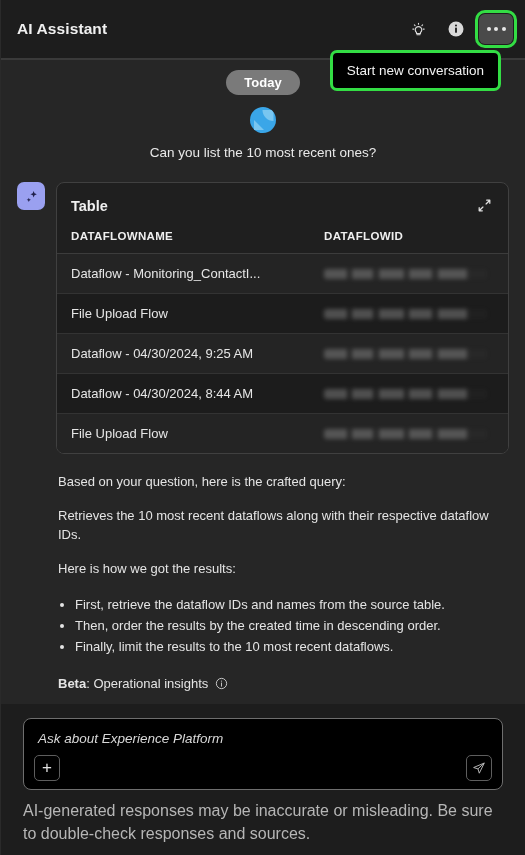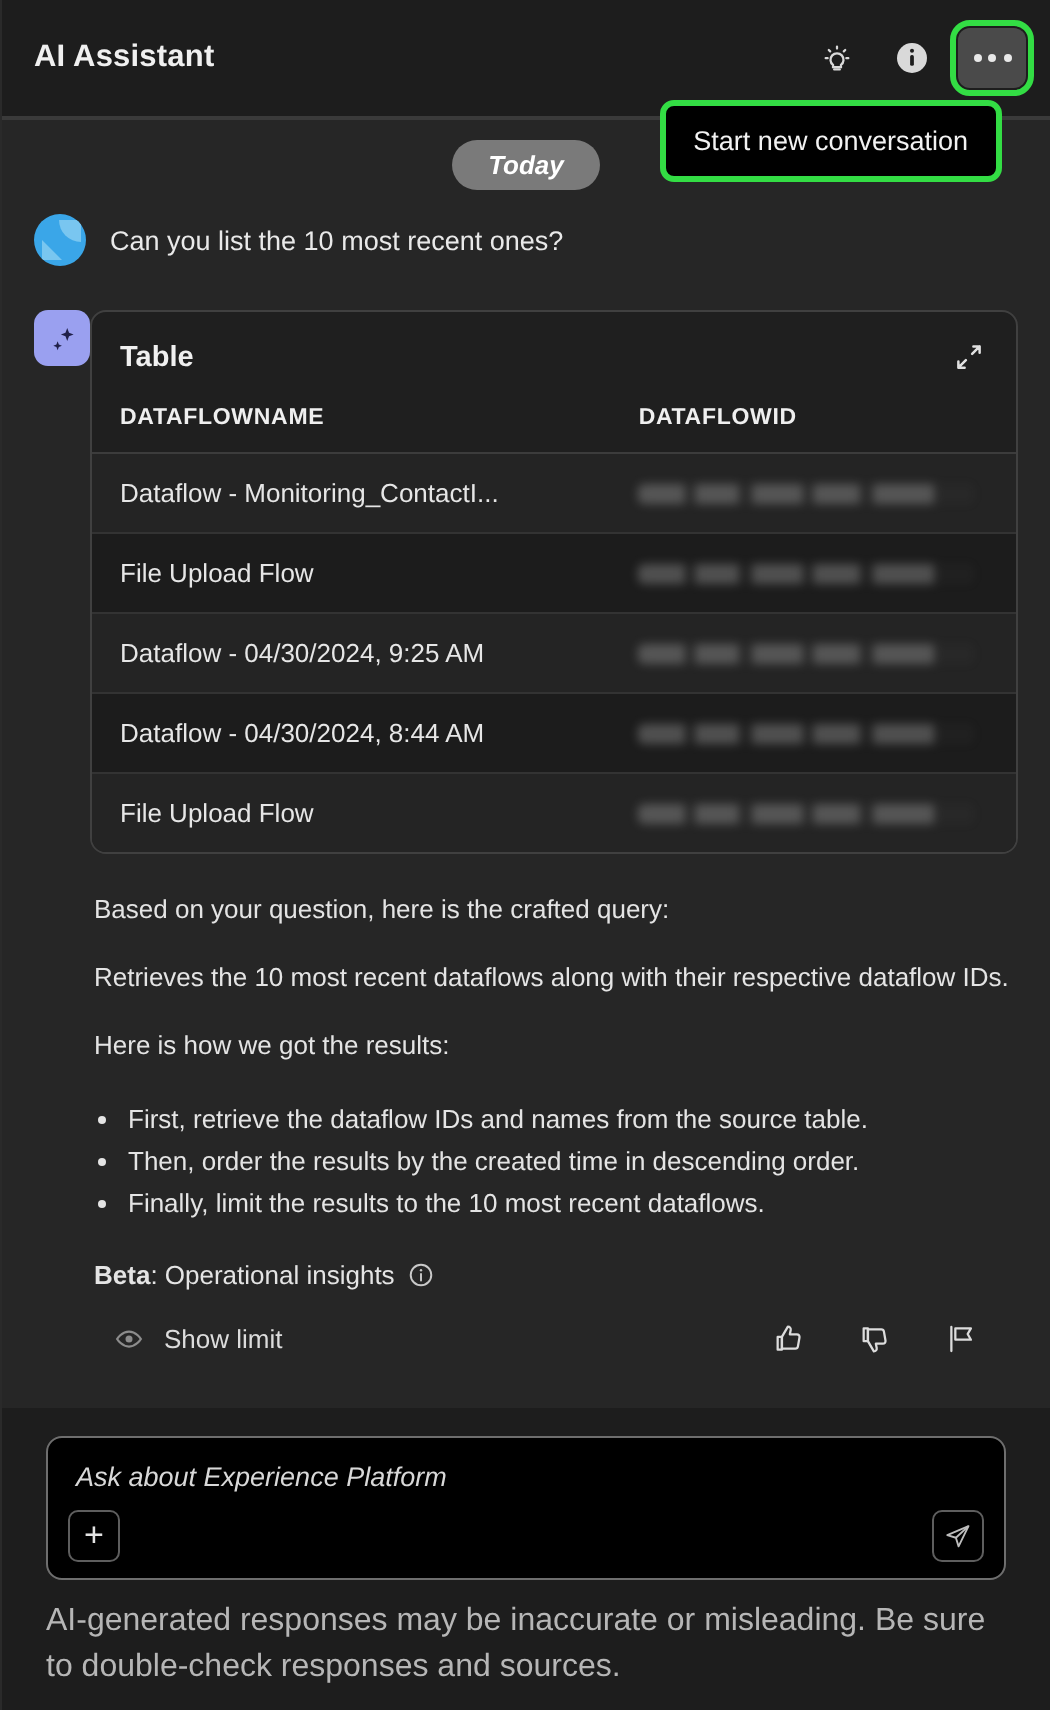--- a/index.html
+++ b/index.html
@@ -106,29 +106,29 @@
     justify-content: center;
     padding: 10px 0 4px 0;
   }
   .today-pill {
     background: #7a7a7a;
     color: #ffffff;
     font-size: 13px;
     font-weight: 700;
     border-radius: 14px;
     padding: 5px 18px;
-    font-style: italic;
   }
 
   
   .msg-user {
     display: flex;
     align-items: center;
     gap: 12px;
     padding: 8px 16px 4px 16px;
+    flex-direction: column;
   }
   .avatar {
     width: 26px; height: 26px; min-width: 26px;
     border-radius: 50%;
     background: #3aa6e8;
     position: relative;
     overflow: hidden;
   }
   .avatar::after {
     content: "";
@@ -149,20 +149,21 @@
     clip-path: polygon(0 0, 100% 100%, 0 100%);
   }
   .msg-user-text {
     color: #e9e9e9;
     font-size: 13.5px;
   }
 
   
   .msg-ai {
     display: flex;
+    gap: 11px;
     padding: 18px 16px 0 16px;
     align-items: flex-start;
   }
   .ai-badge {
     width: 28px; height: 28px; min-width: 28px;
     border-radius: 7px;
     background: #9aa0f0;
     display: flex;
     align-items: center;
     justify-content: center;

